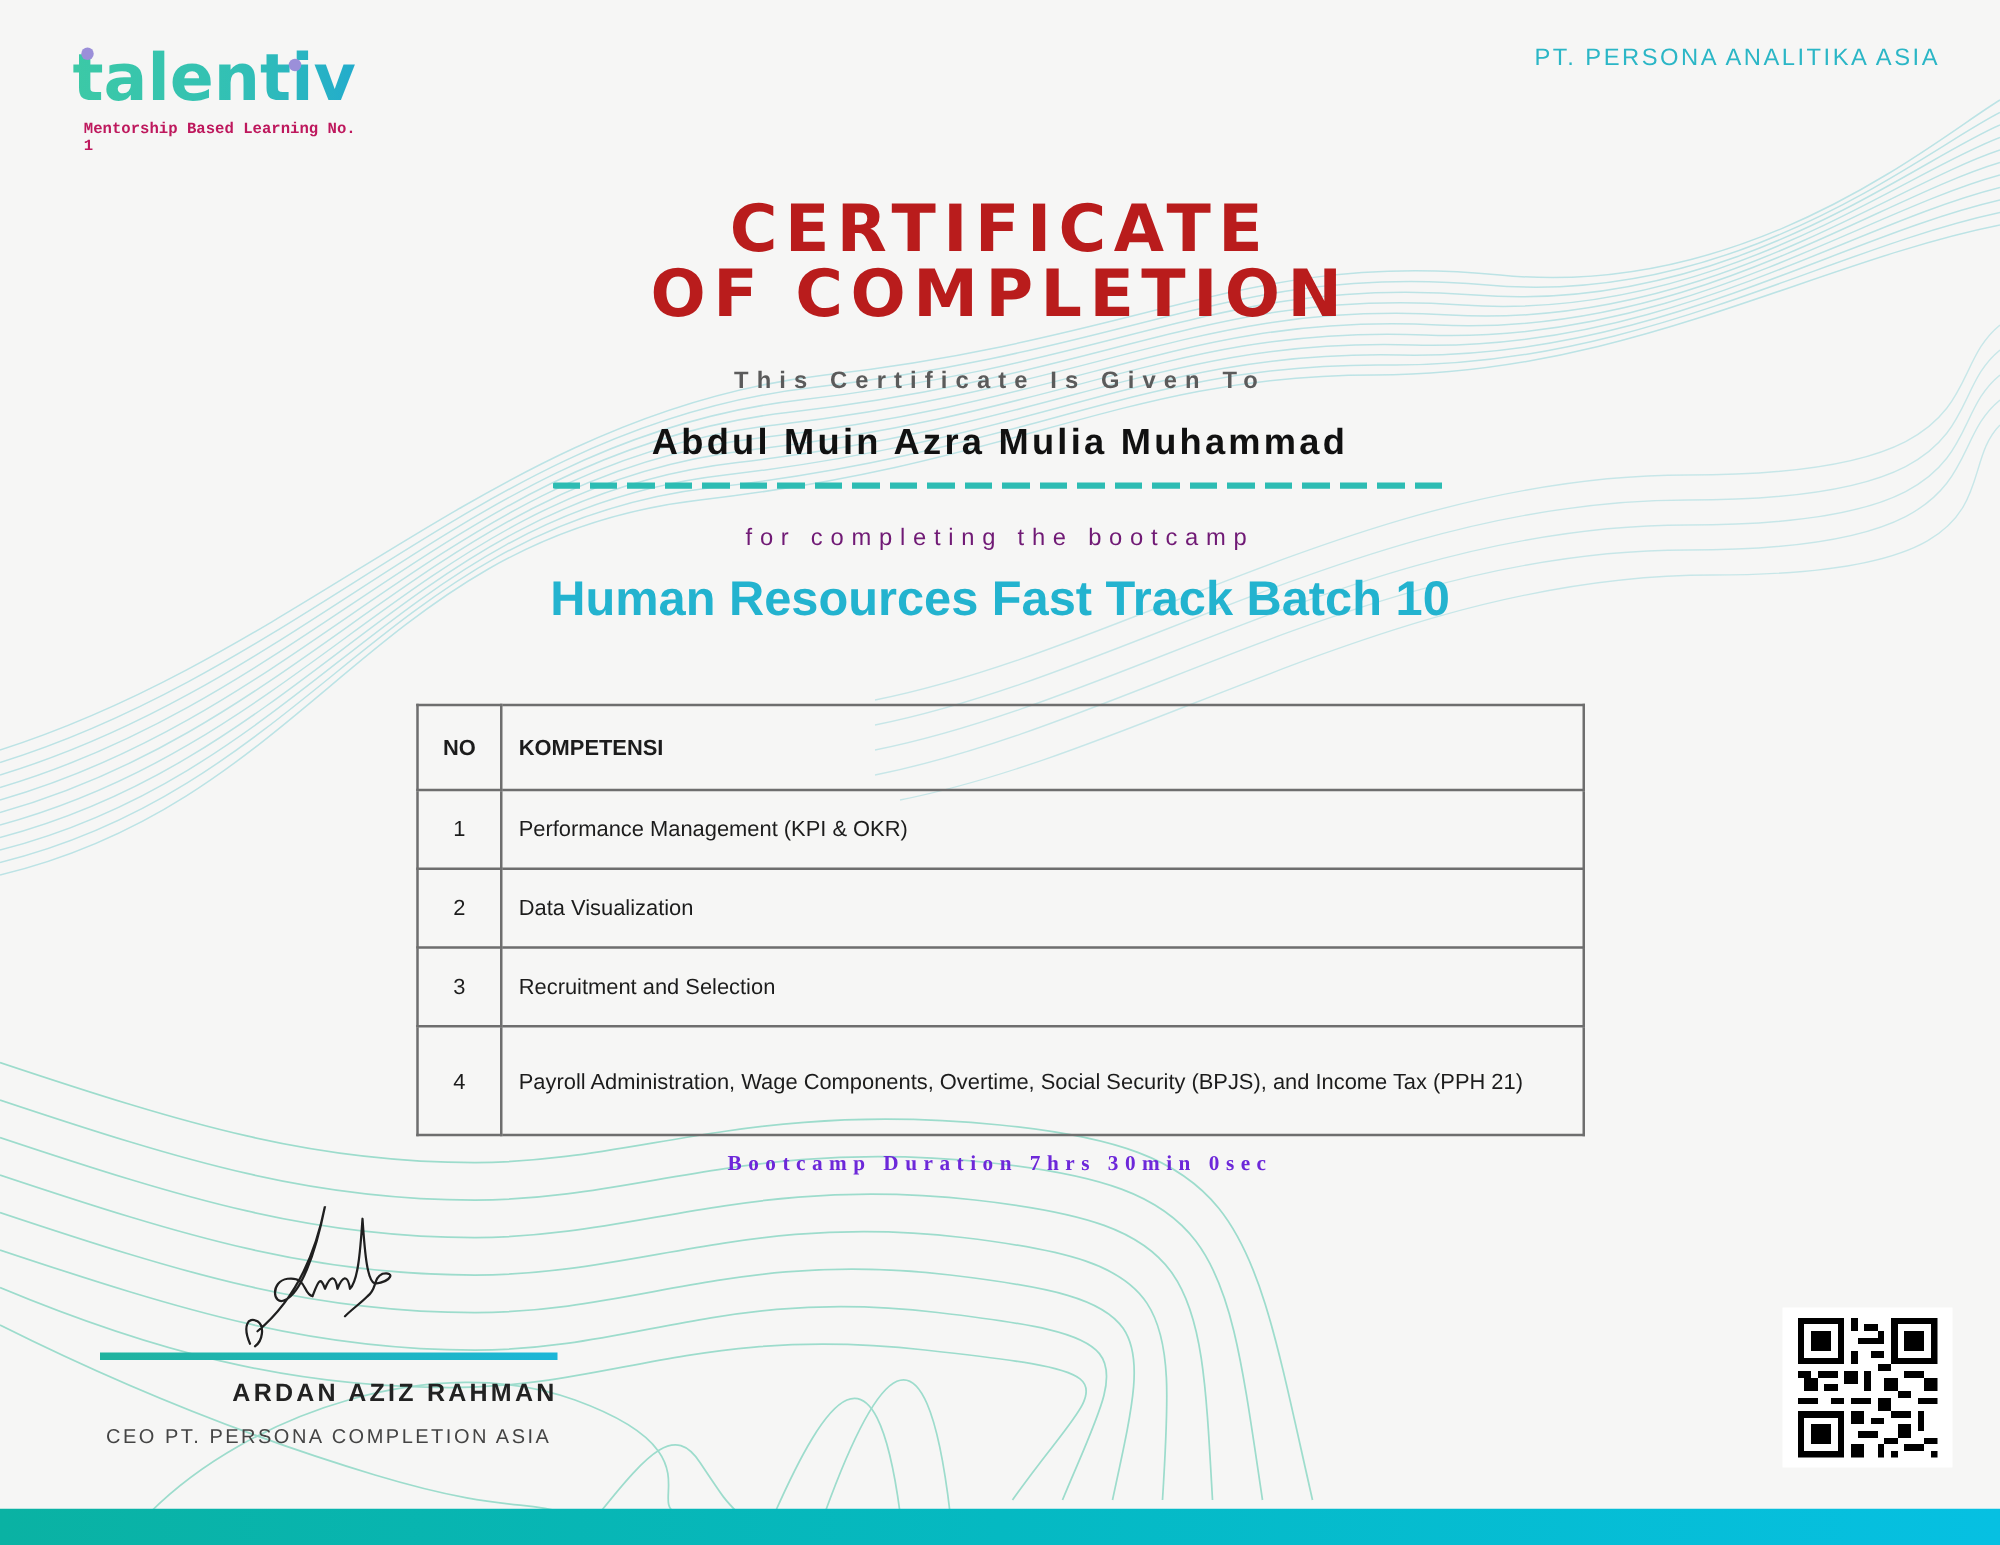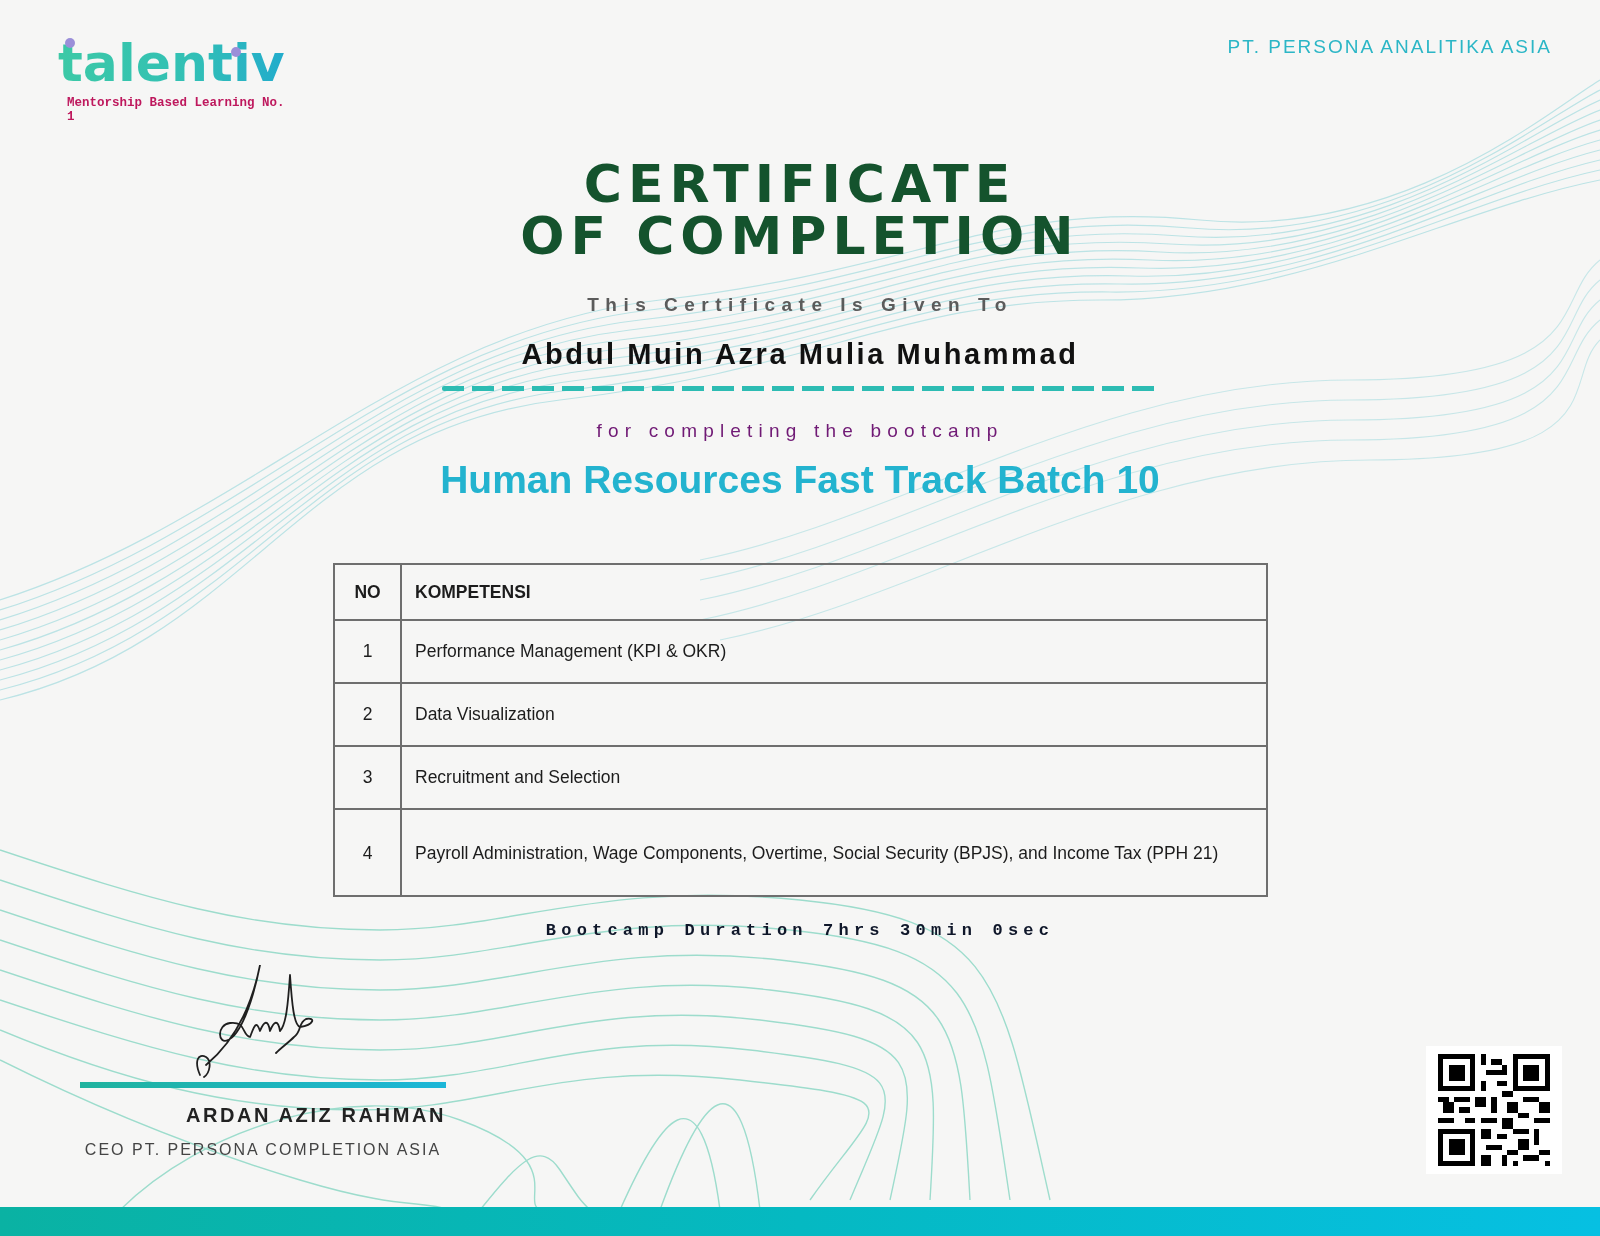--- a/index.html
+++ b/index.html
@@ -48,21 +48,21 @@
   }
 
   .center { left: 0; width: 1600px; text-align: center; }
   .title {
     top: 158px;
     font-family: "DejaVu Sans", sans-serif;
     font-weight: bold;
     font-size: 52px;
     line-height: 52px;
     letter-spacing: 6px;
-    color: #14532d;
+    color: #b91c1c;
   }
   .given {
     top: 294px;
     font-family: "Liberation Sans", sans-serif;
     font-weight: bold;
     font-size: 19px;
     letter-spacing: 6.5px;
     color: #5b5b5b;
   }
   .recipient {
@@ -100,32 +100,32 @@
     border-collapse: collapse;
     font-family: "Liberation Sans", sans-serif;
     font-size: 17.5px;
     color: #1c1c1c;
   }
   .comp-table th, .comp-table td {
     border: 2.5px solid #6e6e6e;
     text-align: left;
     vertical-align: middle;
   }
-  .comp-table th { font-weight: bold; height: 56px; padding: 0 13px; }
+  .comp-table th { font-weight: bold; height: 68px; padding: 0 13px; }
   .comp-table td { height: 63px; padding: 0 13px; }
   .comp-table .col-no { width: 67px; text-align: center; padding: 0; }
   .comp-table tr.tall td { height: 87px; line-height: 24px; }
 
   .duration {
     top: 921px;
-    font-family: Liberation Mono, monospace;
+    font-family: Liberation Serif, serif;
     font-weight: bold;
     font-size: 17px;
     letter-spacing: 5.2px;
-    color: #0f172a;
+    color: #6d28d9;
   }
 
   
   .sig { left: 190px; top: 965px; width: 160px; height: 120px; }
   .sig-line {
     left: 80px; top: 1082px; width: 366px; height: 6px;
     background: linear-gradient(90deg, #20b39e, #1cb6d8);
   }
   .signer {
     left: 80px; width: 366px; top: 1104px; text-align: right;

